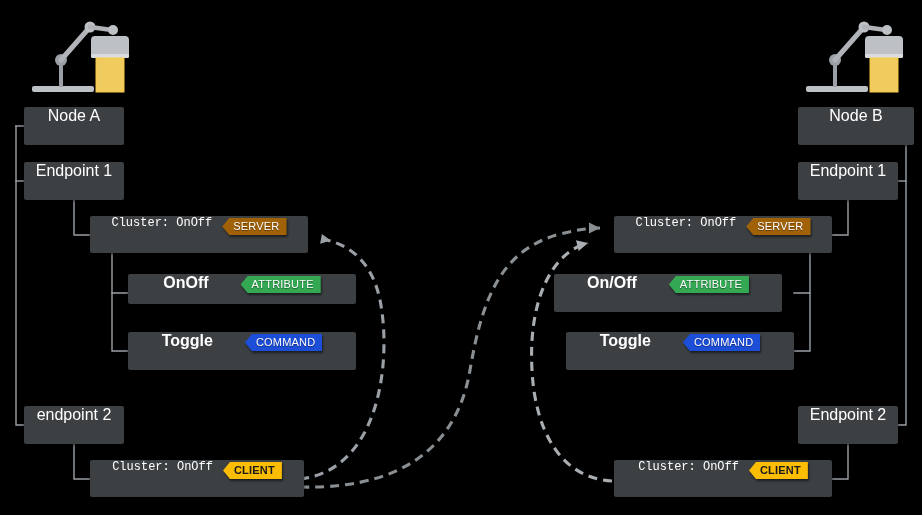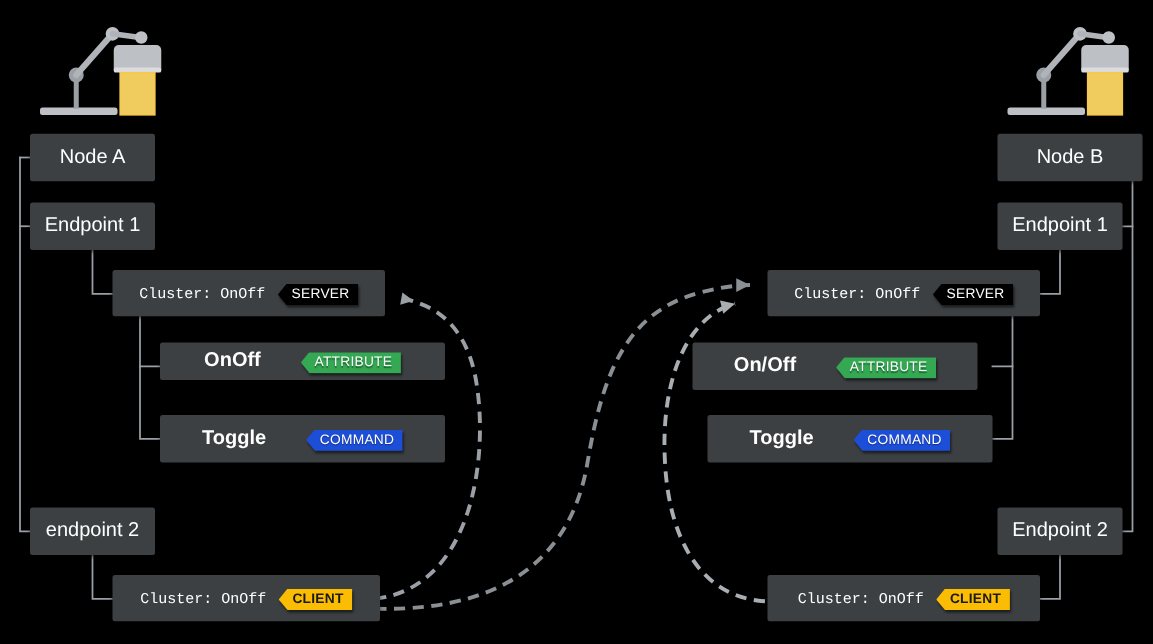--- a/index.html
+++ b/index.html
@@ -21,21 +21,21 @@
     left: 0; top: 0;
     width: 922px; height: 515px;
     pointer-events: none;
   }
   .node {
     position: absolute;
     background: #3c4043;
     border-radius: 2px;
     box-sizing: border-box;
     display: flex;
-    align-items: center;
+    align-items: flex-start;
     justify-content: center;
     color: #ffffff;
     font-size: 16px;
     font-family: "Liberation Sans", sans-serif;
     box-shadow: 0 1px 3px rgba(0,0,0,0.6);
     z-index: 4;
   }
   .node .label {
     color: #ffffff;
     white-space: nowrap;
@@ -54,21 +54,21 @@
     height: 17px;
     line-height: 17px;
     padding: 0 7px 0 11px;
     font-size: 11px;
     font-family: "Liberation Sans", sans-serif;
     letter-spacing: .2px;
     white-space: nowrap;
     clip-path: polygon(7px 0, 100% 0, 100% 100%, 7px 100%, 0 50%);
     text-shadow: 0 1px 1px rgba(0,0,0,.45);
   }
-  .badge.server { background: #000000; color: #ffffff; }
+  .badge.server { background: #a16207; color: #ffffff; }
   .badge.attribute { background: #34a853; color: #ffffff; }
   .badge.command  { background: #1d4ed8; color: #ffffff; }
   .badge.client   { background: #fbbc04; color: #1a1a1a; text-shadow: none; font-weight: bold; }
 
   .badge-wrap {
     display: inline-block;
     filter: drop-shadow(1px 2px 1px rgba(0,0,0,.55));
   }
 
   

